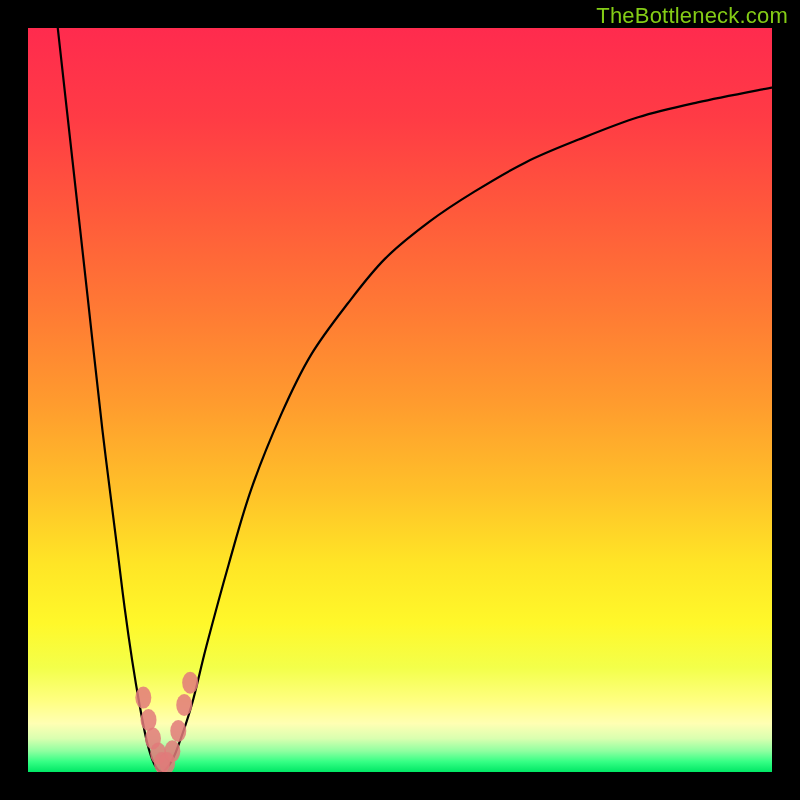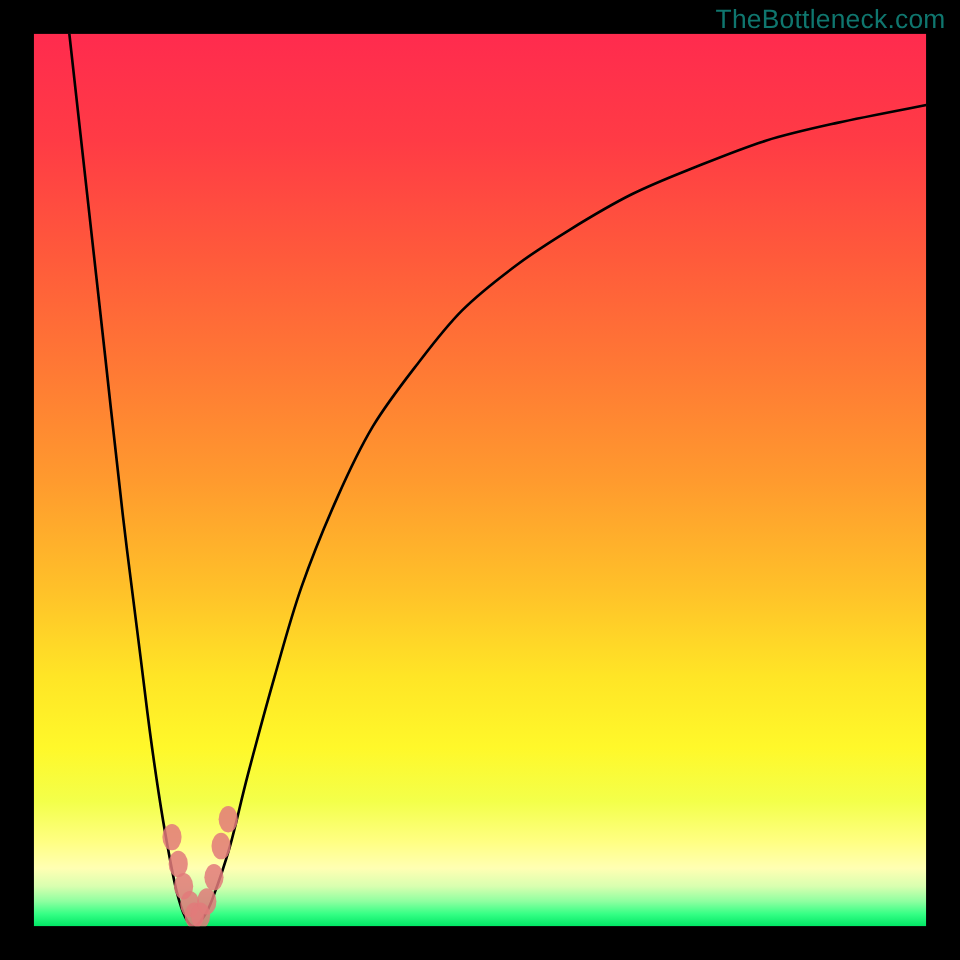--- a/index.html
+++ b/index.html
@@ -30,21 +30,21 @@
     inset: 0;
   }
   .curve-layer {
     position: absolute;
     inset: 0;
   }
   .watermark {
     position: absolute;
     top: 3px;
     right: 12px;
-    color: #0f766e;
+    color: #84cc16;
     font-size: 22px;
     font-weight: 400;
     letter-spacing: 0.2px;
     user-select: none;
   }
   svg { display: block; }
 </style>
 </head>
 <body>
 

